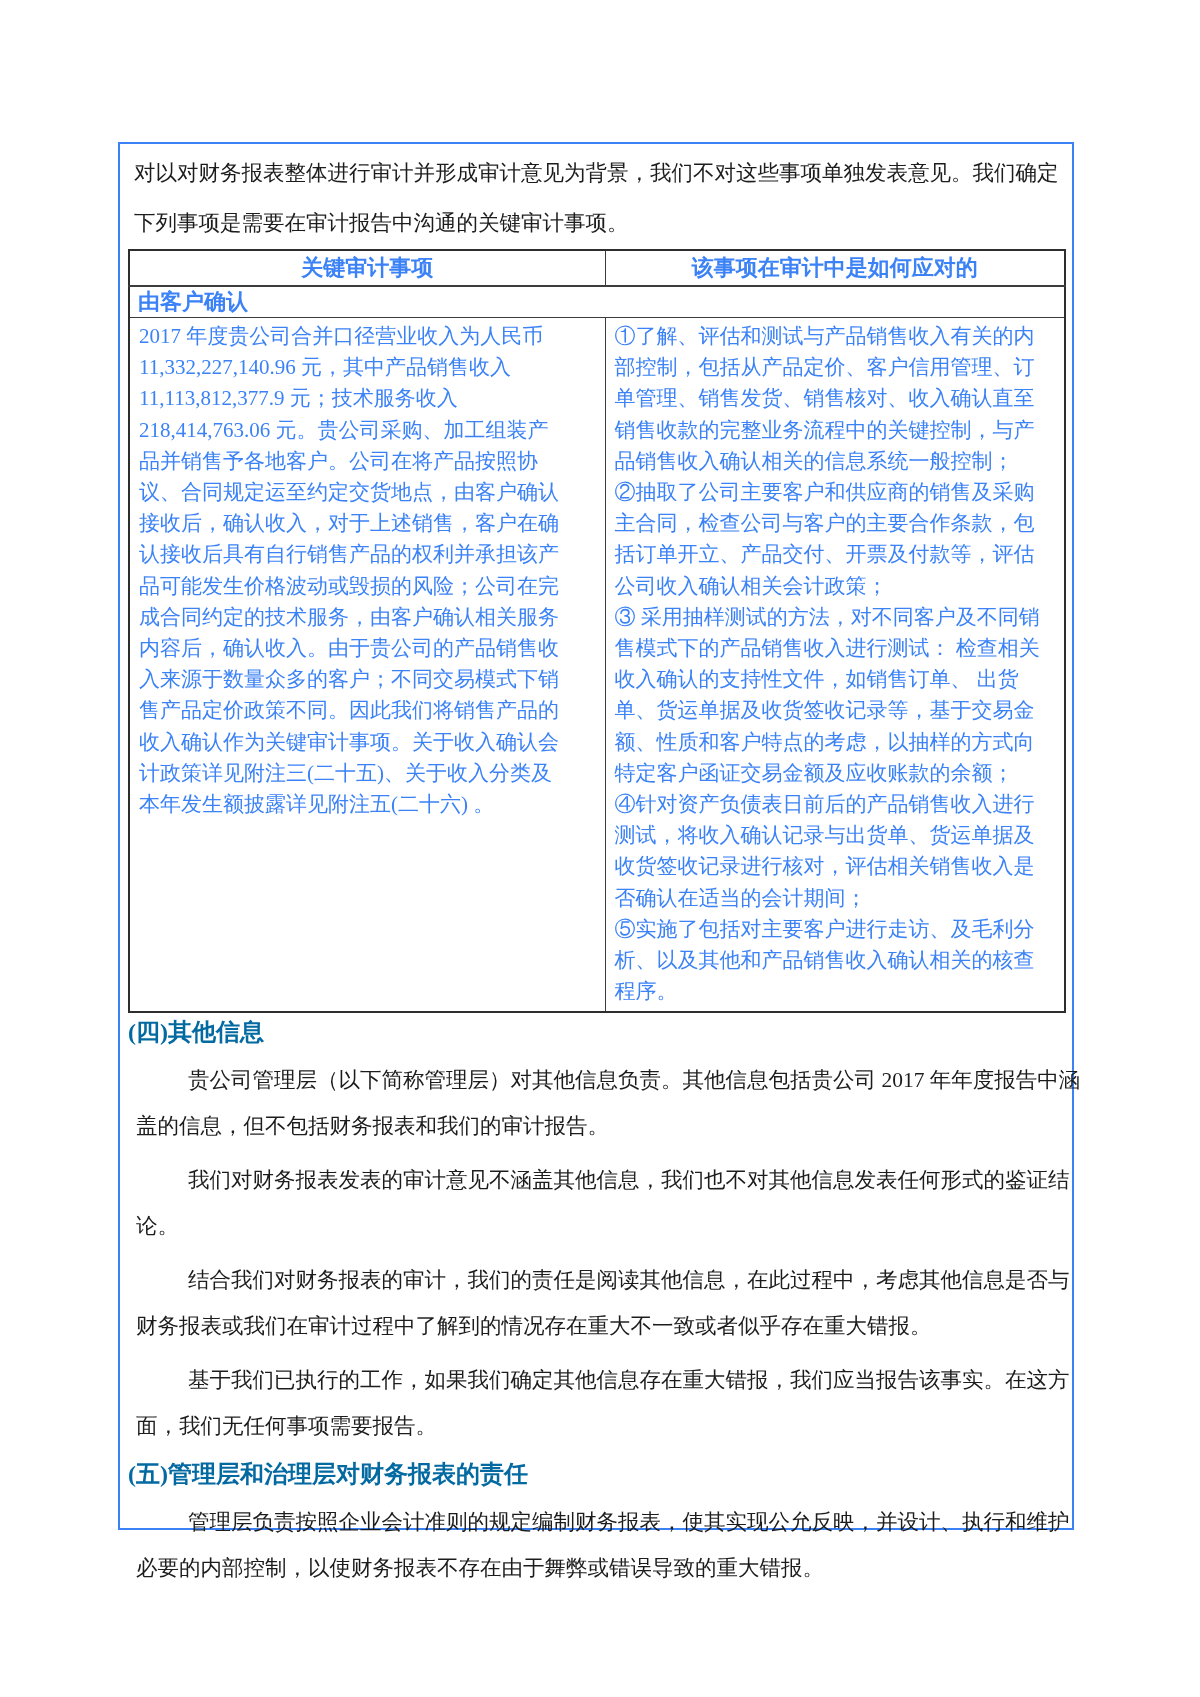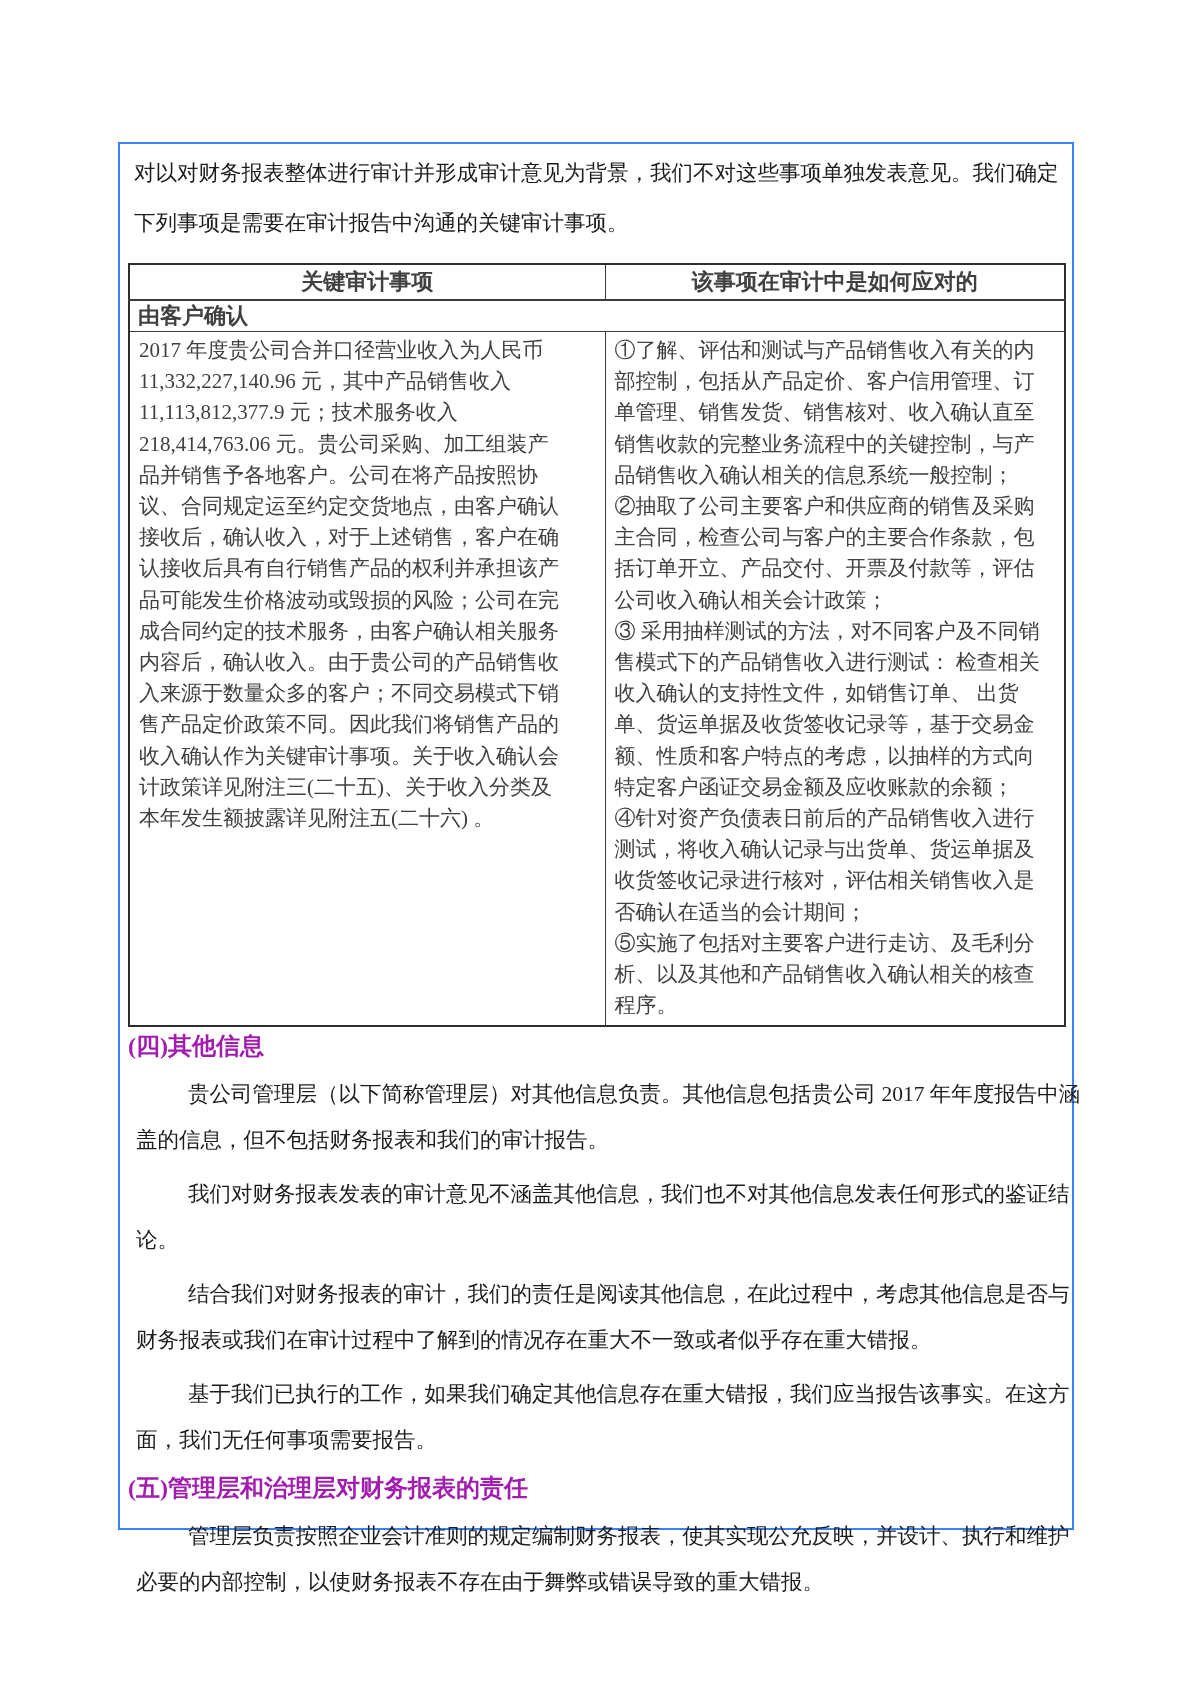--- a/index.html
+++ b/index.html
@@ -32,22 +32,22 @@
     line-height: 50px;
     padding-left: 6px;
   }
   .tline { white-space: nowrap; }
 
   
   table.kam {
     border-collapse: collapse;
     table-layout: fixed;
     width: 938px;
-    margin-top: 15px;
-    color: #404040;
+    margin-top: 1px;
+    color: #3b82f6;
   }
   table.kam th, table.kam td {
     border: 1px solid #3c3c3c;
     box-sizing: border-box;
   }
   table.kam { border: 2px solid #2e2e2e; }
   th.col-left { width: 440px; }
   th.col-right { width: 425px; }
   table.kam th {
     font-size: 22px;
@@ -70,21 +70,21 @@
     padding: 3px 6px 4px 9px;
   }
   td.cell .tline { white-space: normal; }
 
   
   h2.sec-heading {
     font-size: 24px;
     line-height: 34px;
     margin: 2px 0;
     font-weight: bold;
-    color: #a21caf;
+    color: #0369a1;
   }
   .para {
     font-size: 21.5px;
     line-height: 46px;
     margin: 8px;
   }
   .para .tline:first-child { text-indent: 52px; }
 </style>
 </head>
 <body>

